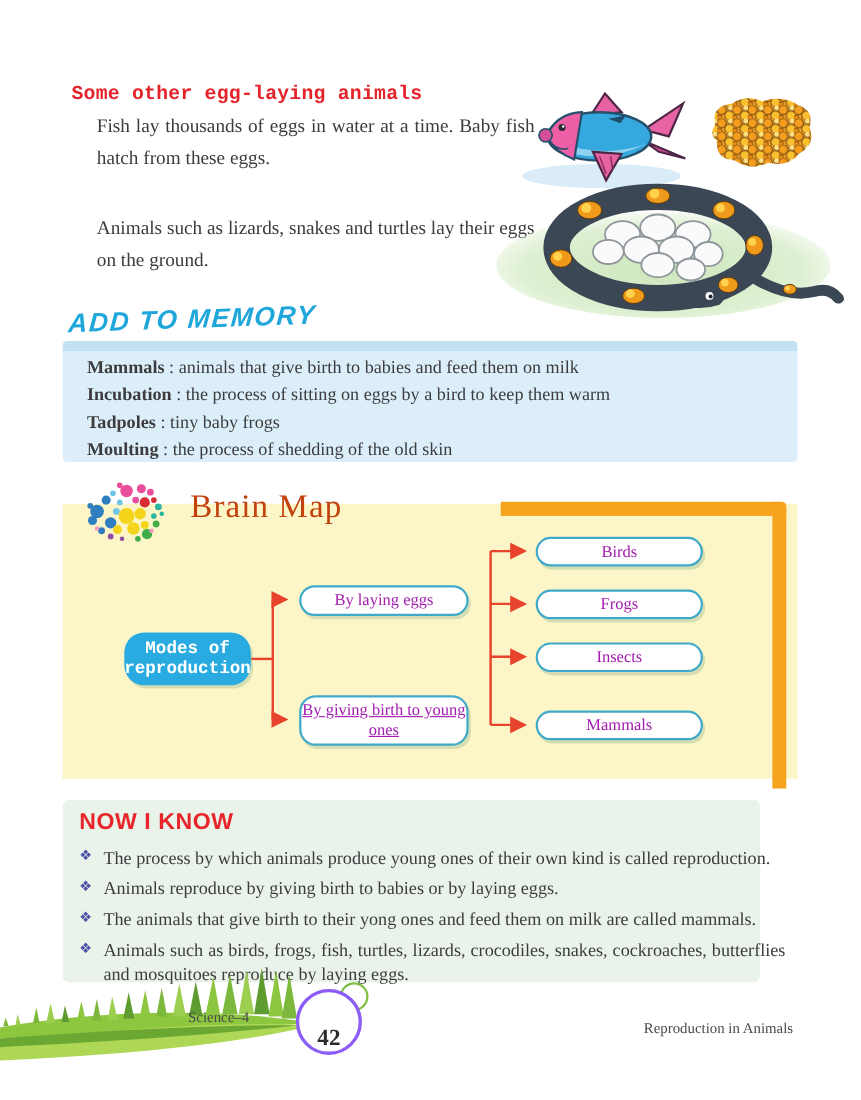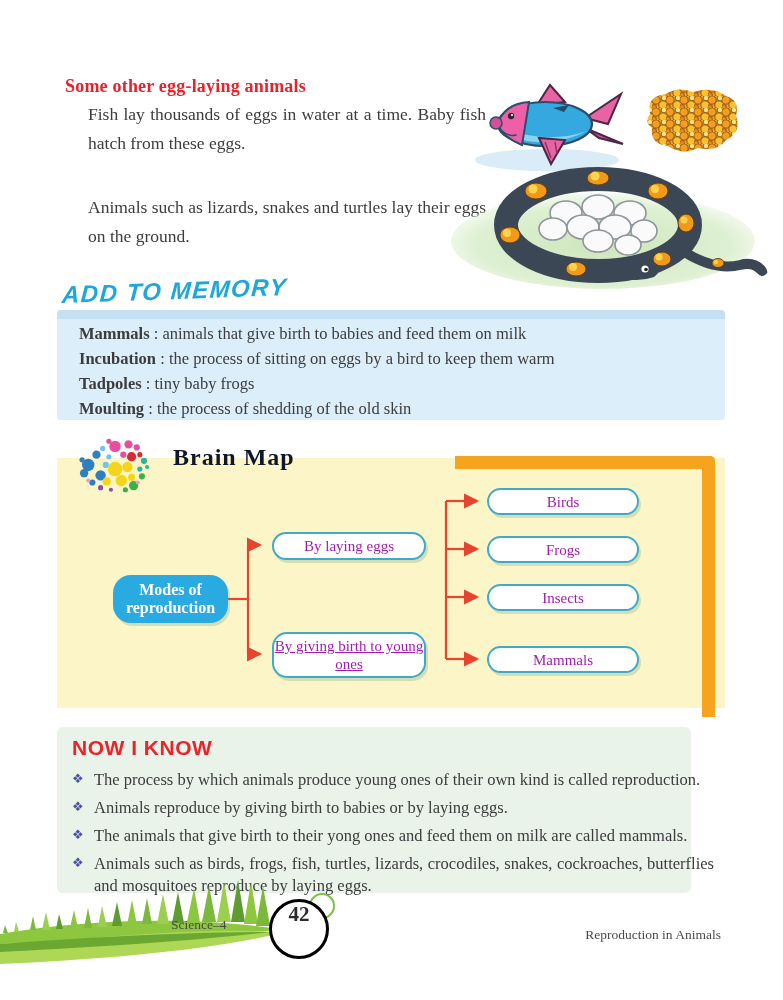--- a/index.html
+++ b/index.html
@@ -2,49 +2,49 @@
 <html><head>
 <meta charset="utf-8">
 <style>
   html,body{margin:0;padding:0;background:#ffffff;}
   .page{position:relative;width:783px;height:1000px;background:#ffffff;overflow:hidden;
         font-family:"Liberation Serif", serif;color:#3c3c3e;}
   .abs{position:absolute;}
 
   
   .intro-heading{left:65px;top:76px;font-size:18px;font-weight:bold;color:#e4232b;
-                 font-family:Liberation Serif, serif;letter-spacing:.2px;}
+                 font-family:Liberation Mono, monospace;letter-spacing:.2px;}
   .intro-para{left:65px;width:398px;font-size:17.5px;line-height:29px;text-align:justify;margin-left:23px;}
   .para1{top:100px;}
   .para2{top:193px;}
 
   
   .memory-heading{left:62px;top:277px;font-size:24px;font-weight:bold;font-style:italic;
                   color:#1fa7db;font-family:"Liberation Sans",sans-serif;
                   letter-spacing:1.5px;transform:rotate(-2deg) skewX(-6deg);}
   .memory-box{left:57px;top:310px;width:668px;height:110px;border-radius:4px;
               background:linear-gradient(180deg,#c3e1f3 0,#c3e1f3 9px,#dbeef9 9px,#dbeef9 100%);}
   .memory-rows{position:absolute;left:22px;top:11px;right:14px;}
   .memory-row{font-size:16.5px;line-height:25px;}
   .memory-term{font-weight:bold;}
 
   
   .brainmap{left:57px;top:458px;width:668px;height:250px;background:#fcf5c7;}
   .orange-l{position:absolute;left:398px;top:-2px;width:247px;height:248px;
             border-top:13px solid #f6a41e;border-right:13px solid #f6a41e;
             border-top-right-radius:5px;}
   .brain-icon{position:absolute;left:14px;top:-24px;width:84px;height:64px;}
-  .brainmap-title{position:absolute;left:116px;top:-14px;font-size:24px;font-weight:bold;
-                  color:#0f172a;font-family:"Liberation Serif",serif;letter-spacing:1px;}
+  .brainmap-title{position:absolute;left:116px;top:-14px;font-size:30px;font-weight:normal;
+                  color:#c2410c;font-family:"Liberation Serif",serif;letter-spacing:1px;}
   .flow-svg{position:absolute;left:0;top:0;width:668px;height:250px;}
   .node{position:absolute;display:flex;align-items:center;justify-content:center;
         text-align:center;font-size:15px;line-height:18px;color:#a21caf;}
   .node-root{left:56px;top:117px;width:115px;height:48px;background:#29abe2;color:#ffffff;
              font-weight:bold;font-size:16px;border-radius:18px;
-             box-shadow:2px 3px 0 rgba(120,170,130,.30);}
+             box-shadow:2px 3px 0 rgba(120,170,130,.30);font-family:Liberation Mono, monospace;}
   .node-pill{background:#ffffff;border:2px solid #3fa9c9;border-radius:15px;
              box-shadow:2px 3px 0 rgba(120,170,130,.30);}
   .n-laying{left:215px;top:74px;width:150px;height:24px;}
   .n-giving{left:215px;top:174px;width:150px;height:42px;text-decoration:underline;}
   .n-birds{left:430px;top:30px;width:148px;height:23px;}
   .n-frogs{left:430px;top:78px;width:148px;height:23px;}
   .n-insects{left:430px;top:126px;width:148px;height:23px;}
   .n-mammals{left:430px;top:188px;width:148px;height:23px;}
 
   
@@ -53,21 +53,21 @@
                color:#e8252b;font-family:"Liberation Sans",sans-serif;letter-spacing:.5px;}
   .now-list{position:absolute;left:15px;top:42px;width:642px;}
   .now-item{display:flex;margin-bottom:6px;}
   .now-bullet{flex:0 0 22px;color:#4b51a4;font-size:13px;padding-top:2px;
               font-family:"DejaVu Sans",sans-serif;}
   .now-text{font-size:16.5px;line-height:22px;text-align:justify;}
 
   
   .grass-svg{left:0;top:872px;width:440px;height:118px;z-index:1;}
   .page-circle{left:269px;top:899px;width:54px;height:54px;border-radius:50%;background:#ffffff;
-               border:3px solid #000000;z-index:3;display:flex;align-items:flex-start;
+               border:3px solid #8b5cf6;z-index:3;display:flex;align-items:flex-end;
                justify-content:center;font-weight:bold;font-size:21px;color:#2b2b2b;}
   .page-circle-small{left:309px;top:893px;width:22px;height:22px;border-radius:50%;
                      background:#ffffff;border:2.5px solid #7fbe41;z-index:2;}
   .footer-left{left:134px;top:917px;font-size:13.5px;color:#4a4a4c;z-index:4;margin-left:37px;}
   .footer-right{right:62px;top:927px;font-size:13.5px;color:#4a4a4c;}
 </style>
 </head>
 <body>
 
 <div class="page">

